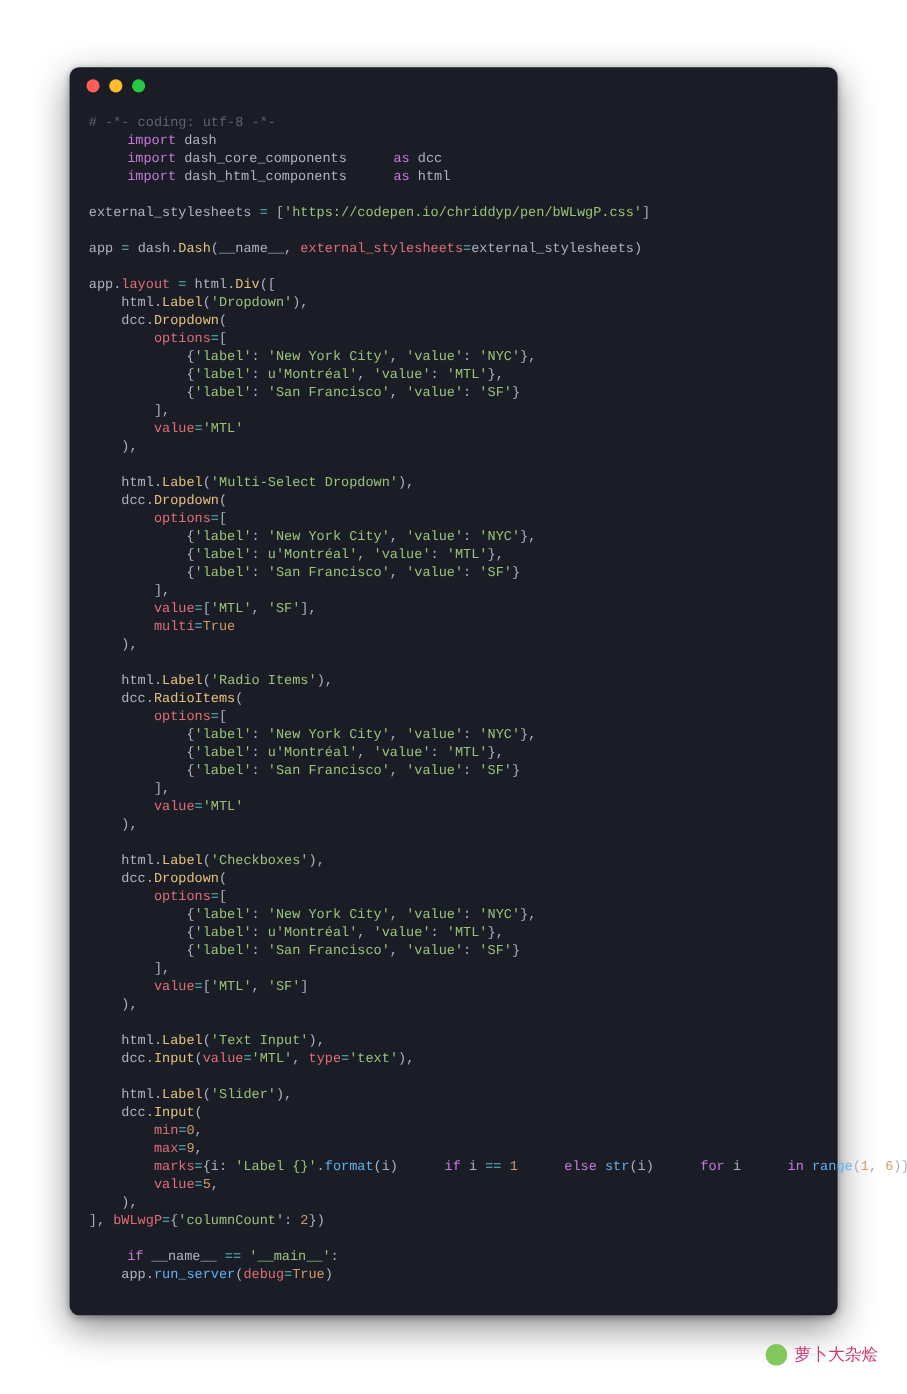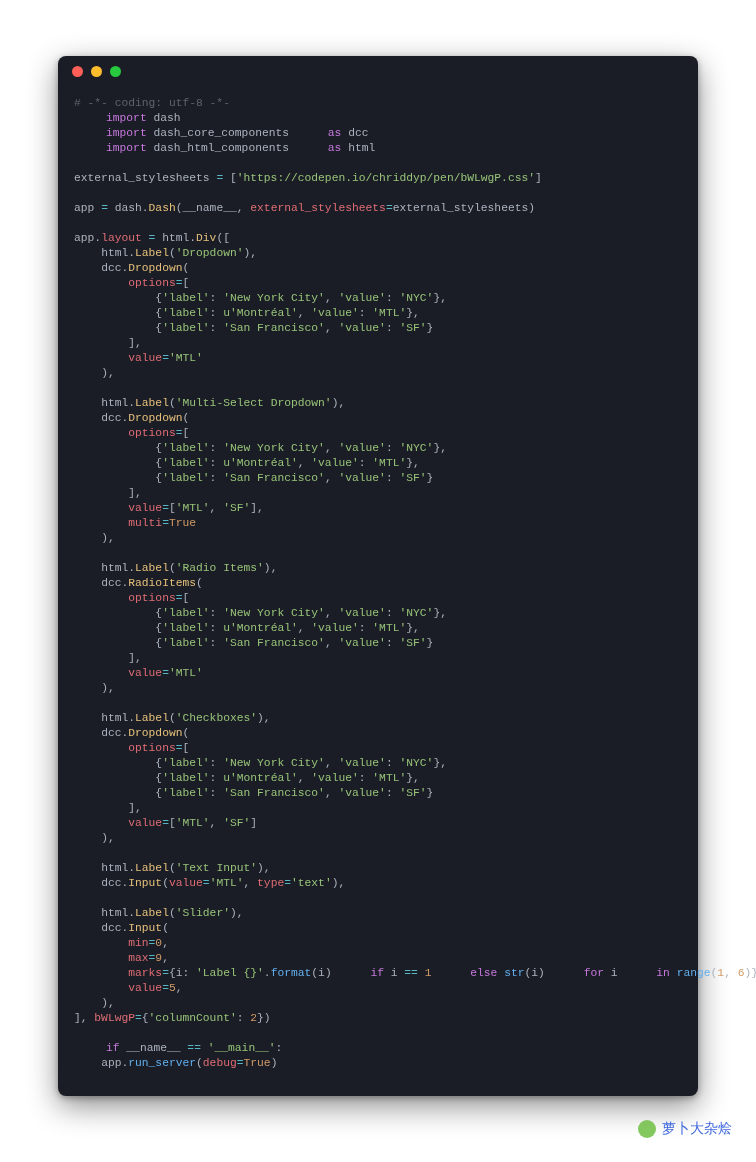--- a/index.html
+++ b/index.html
@@ -58,21 +58,21 @@
   .op  { color: #56b6c2; }                        
   .pn  { color: #abb2bf; }                        
 
   .watermark {
     position: absolute;
     right: 24px;
     bottom: 24px;
     display: flex;
     align-items: center;
     gap: 6px;
-    color: #1d4ed8;
+    color: #be185d;
     font-family: -apple-system, "Helvetica Neue", Arial, sans-serif;
     font-size: 14px;
     opacity: 0.85;
   }
   .watermark .logo {
     width: 18px;
     height: 18px;
     border-radius: 50%;
     background: #6fbf44;
     display: inline-block;

